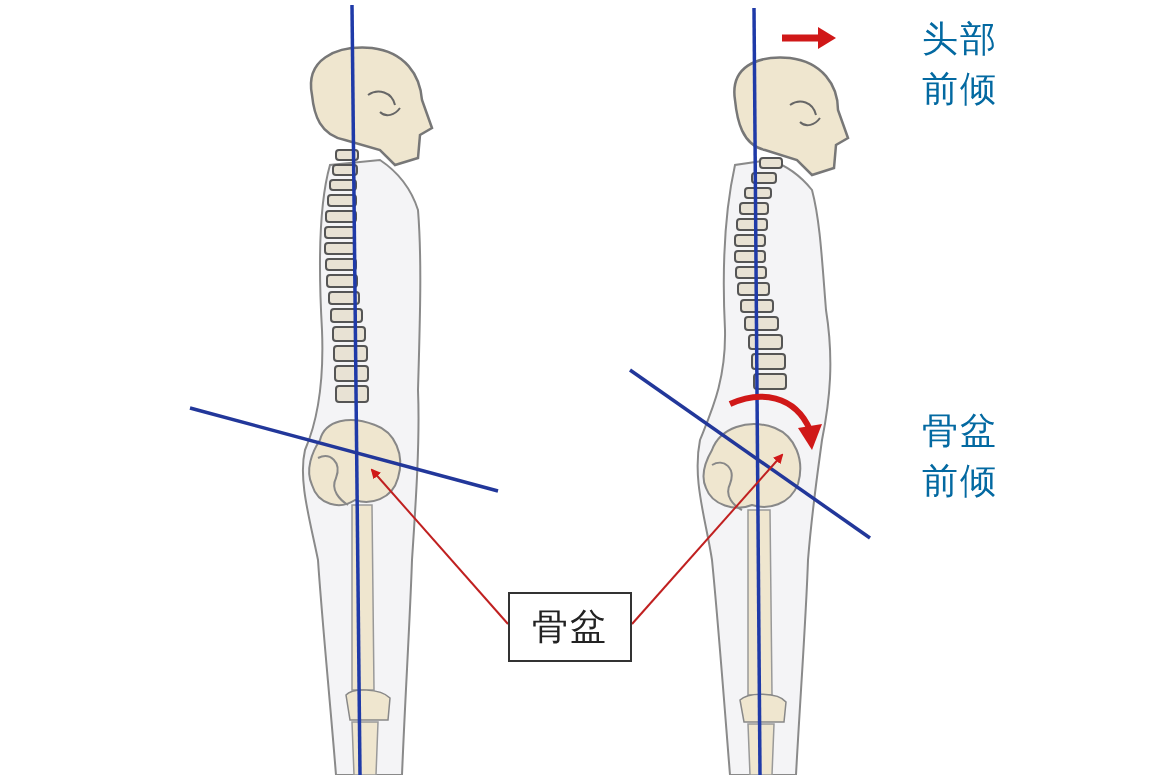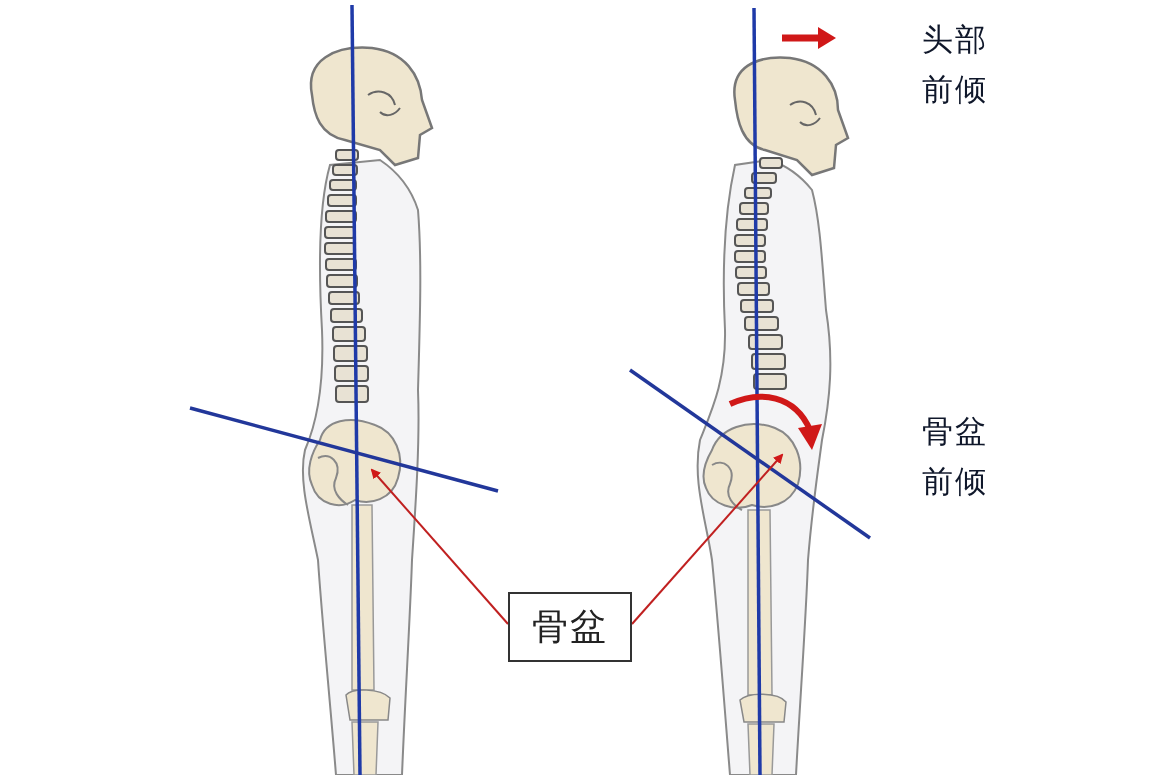--- a/index.html
+++ b/index.html
@@ -1,18 +1,18 @@
 <!DOCTYPE html>
 <html><head>
 <meta charset="utf-8">
 <style>
   html, body { margin:0; padding:0; background:#ffffff; }
   body { width:1163px; height:775px; position:relative; overflow:hidden; font-family:"DejaVu Sans", sans-serif; }
   #stage { position:absolute; left:0; top:0; width:1163px; height:775px; }
-  .label { position:absolute; color:#0f172a; font-family:"DejaVu Sans", sans-serif; font-size:31px; line-height:50px; letter-spacing:2px; }
+  .label { position:absolute; color:#0369a1; font-family:"DejaVu Sans", sans-serif; font-size:36px; line-height:50px; letter-spacing:2px; }
   .pelvis-box { position:absolute; left:508px; top:592px; width:124px; height:70px; border:2px solid #333; background:#fff;
     display:flex; align-items:center; justify-content:center; font-size:36px; color:#222; letter-spacing:2px; box-sizing:border-box; }
 </style>
 </head>
 <body>
 
 <svg id="stage" viewBox="0 0 1163 775" xmlns="http://www.w3.org/2000/svg">
   <defs>
     <marker id="redhead" markerWidth="10" markerHeight="10" refX="8" refY="5" orient="auto" markerUnits="userSpaceOnUse">
       <path d="M0,0 L10,5 L0,10 z" fill="#d01818"></path>

